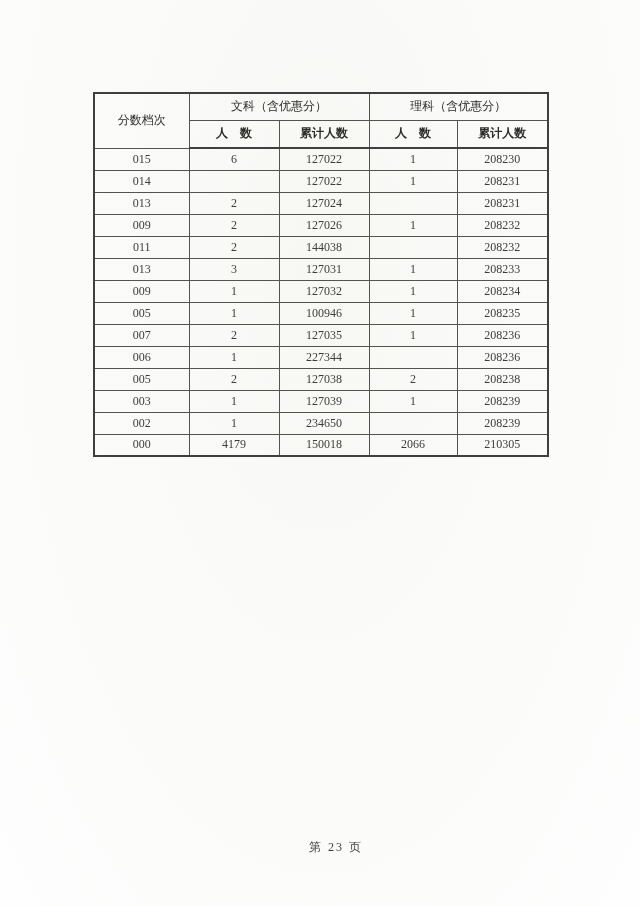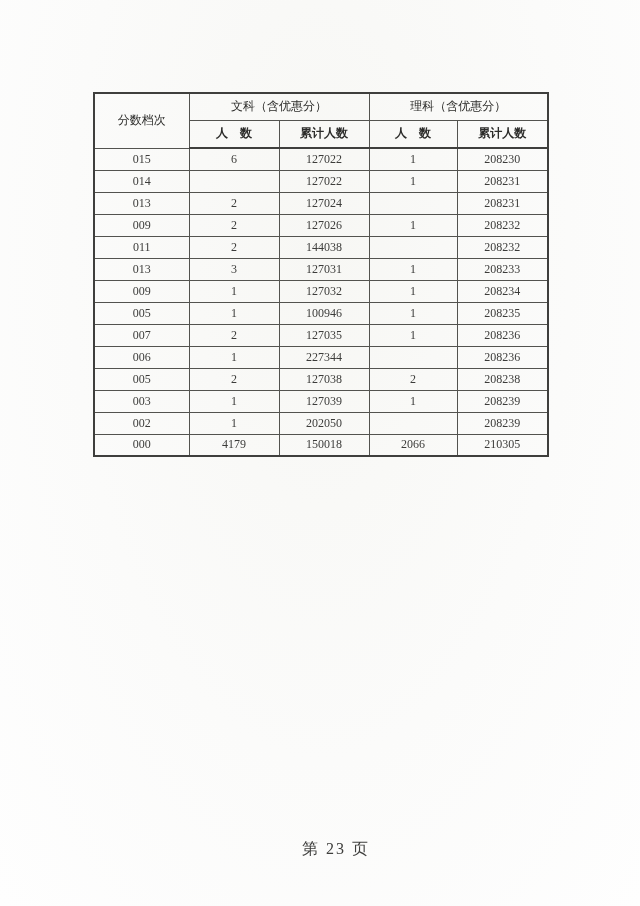--- a/index.html
+++ b/index.html
@@ -53,21 +53,21 @@
   thead th { color: #2c2c2a; }
   thead tr.sub-row th,
   th.rowspan-head { border-bottom: 2px solid #3f3f3d; }
   tbody td { height: 22px; font-weight: normal; color: #3c3c3a; }
   .page-footer {
     position: absolute;
     top: 839px;
     left: 0;
     width: 100%;
     text-align: center;
-    font-size: 16px;
+    font-size: 12px;
     letter-spacing: 2px;
     color: #3e3e3c;
     padding-left: 32px;
   }
 </style>
 </head>
 <body>
 
 <div class="page">
 
@@ -174,21 +174,21 @@
         <tr>
           <td>003</td>
           <td>1</td>
           <td>127039</td>
           <td>1</td>
           <td>208239</td>
         </tr>
         <tr>
           <td>002</td>
           <td>1</td>
-          <td>202050</td>
+          <td>234650</td>
           <td></td>
           <td>208239</td>
         </tr>
         <tr>
           <td>000</td>
           <td>4179</td>
           <td>150018</td>
           <td>2066</td>
           <td>210305</td>
         </tr>

